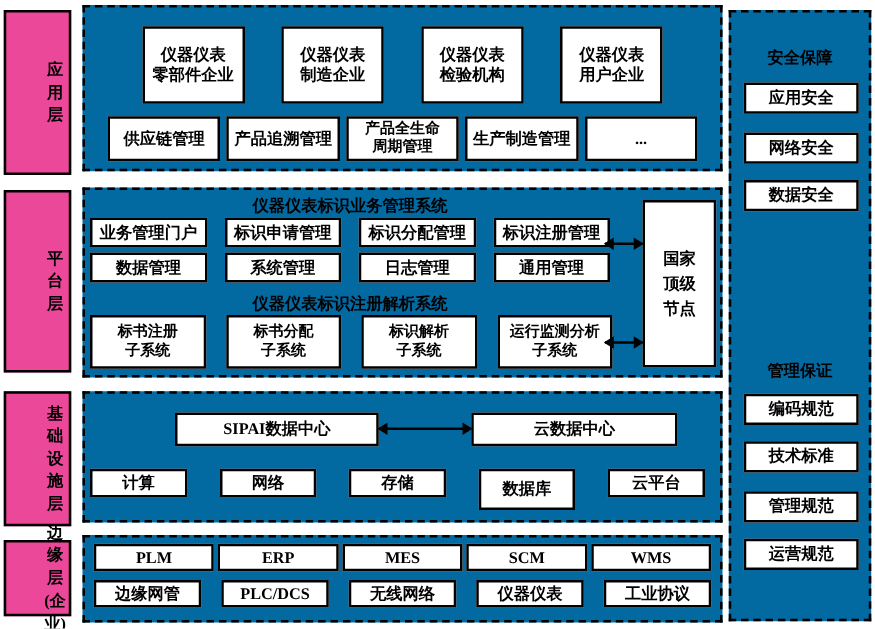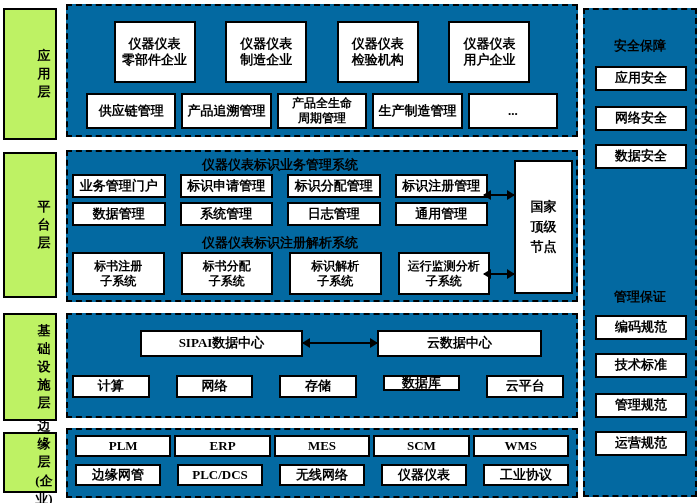--- a/index.html
+++ b/index.html
@@ -10,40 +10,40 @@
     font-weight:bold; color:#000; overflow:hidden;
   }
   .box {
     border:2px solid #000; background:#fff;
     display:flex; align-items:center; justify-content:center;
     text-align:center; white-space:pre-line; line-height:1.25;
     font-size:13px;
   }
   .region { position:absolute; border:2px dashed #000; background:#0369a1; }
   .layer-label {
-    position:absolute; border:2px solid #000; background:#bef264;
+    position:absolute; border:2px solid #000; background:#ec4899;
     display:flex; align-items:center; justify-content:center;
     text-align:center; white-space:pre-line; font-size:13px; line-height:1.4;padding-left:28px;
   }
   .flexrow { position:absolute; display:flex; }
   .flexrow > .box { flex:1; }
   .title { position:absolute; text-align:center; font-size:13px; }
   .harrow { position:absolute; height:2px; background:#000; }
   .harrow::before {
     content:""; position:absolute; left:-1px; top:-4px;
     border-top:5px solid transparent; border-bottom:5px solid transparent;
     border-right:8px solid #000;
   }
   .harrow::after {
     content:""; position:absolute; right:-1px; top:-4px;
     border-top:5px solid transparent; border-bottom:5px solid transparent;
     border-left:8px solid #000;
   }
   .node-box { line-height:1.55;font-family:Liberation Serif, serif; }
-  .small { font-size:12px; }
+  .small { font-size:12px;font-family:Liberation Mono, monospace; }
 </style>
 </head>
 <body>
 
 <div class="canvas">
 
   <div class="layer-label" style="left:3px;top:8px;width:54px;height:132px">应用层</div>
   <div class="layer-label" style="left:3px;top:152px;width:54px;height:146px">平台层</div>
   <div class="layer-label" style="left:3px;top:313px;width:54px;height:108px">基础
 设施层</div>
@@ -104,21 +104,21 @@
   </div>
 
   <div class="region" style="left:66px;top:313px;width:512px;height:105px">
     <div class="box" style="position:absolute;left:72px;top:15px;width:163px;height:27px">SIPAI数据中心</div>
     <div class="box" style="position:absolute;left:309px;top:15px;width:165px;height:27px">云数据中心</div>
     <div class="harrow" style="left:235px;top:27px;width:74px"></div>
     <div class="flexrow" style="left:4px;top:60px;width:492px;gap:26px">
       <div class="box" style="height:23px">计算</div>
       <div class="box" style="height:23px">网络</div>
       <div class="box" style="height:23px">存储</div>
-      <div class="box" style="height:16px">数据库</div>
+      <div class="box" style="height:33px">数据库</div>
       <div class="box" style="height:23px">云平台</div>
     </div>
   </div>
 
   <div class="region" style="left:66px;top:428px;width:512px;height:70px">
     <div class="flexrow" style="left:7px;top:5px;width:494px;gap:3px">
       <div class="box" style="height:22px">PLM</div>
       <div class="box" style="height:22px">ERP</div>
       <div class="box" style="height:22px">MES</div>
       <div class="box" style="height:22px">SCM</div>

